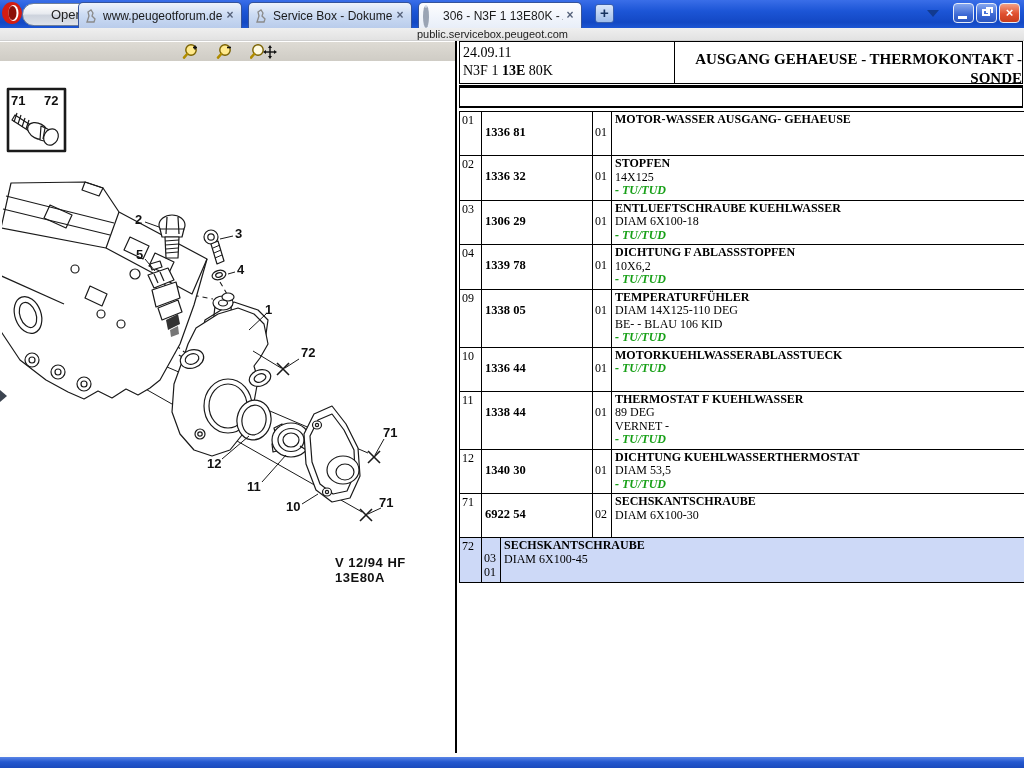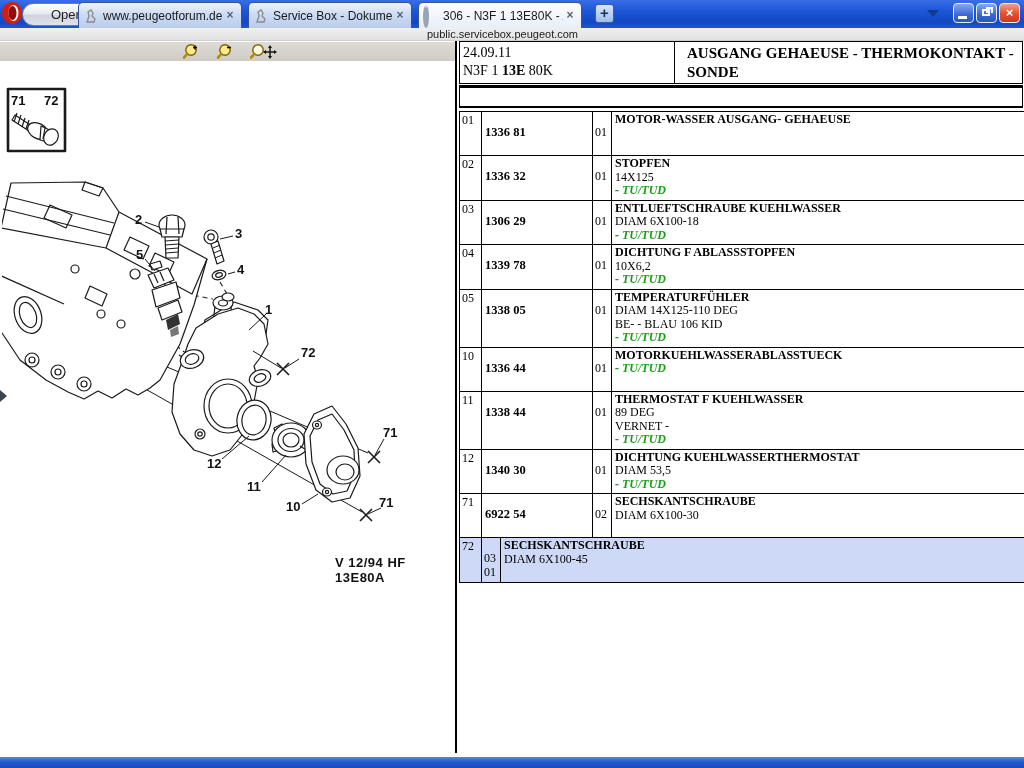--- a/index.html
+++ b/index.html
@@ -40,43 +40,43 @@
   .winbtn.cls { left:999px; background:linear-gradient(#f3a084,#e0502f 55%,#c83d1d);
     font-weight:bold; font-size:13px; line-height:18px; }
   .min-glyph { position:absolute; left:4px; bottom:3px; width:9px; height:3px; background:#fff; }
   .max-glyph { position:absolute; left:5px; top:5px; width:8px; height:7px;
     border:2px solid #fff; background:transparent; }
   .max-glyph2 { position:absolute; left:9px; top:3px; width:7px; height:6px;
     border:2px solid #fff; border-bottom:none; }
 
   .domainbar { position:absolute; left:0; top:28px; width:1024px; height:13px;
     background:linear-gradient(#efefef,#e2e2e2); border-bottom:1px solid #cfcfcf; }
-  .domain-text { position:absolute; left:427px; top:0; font-size:11px; color:#222; }
+  .domain-text { position:absolute; left:417px; top:0; font-size:11px; color:#222; }
 
   
   .content { position:absolute; left:0; top:41px; width:1024px; height:712px; background:#fff; }
   .left-pane { position:absolute; left:0; top:0; width:457px; height:712px;
     background:#fff; border-right:2px solid #000; }
   .dtoolbar { position:absolute; left:0; top:1px; width:455px; height:19px;
     background:linear-gradient(#dedbd4,#cfccc5); }
   .zoomicons { position:absolute; left:182px; top:1px; display:flex; gap:16px; }
   .zoomicons svg { display:block; }
   .left-arrow { position:absolute; left:0px; top:349px; width:0; height:0;
     border-top:6px solid transparent; border-bottom:6px solid transparent;
     border-left:7px solid #3c4450; }
   .diagram-caption { position:absolute; left:335px; top:514px; font-size:13px;
     font-weight:bold; color:#111; letter-spacing:.5px; }
 
   .right-pane { position:absolute; left:459px; top:0; width:565px; height:712px; background:#fff; }
   .ptable { font-family:"Liberation Serif", serif; color:#000; }
   .hdr { display:flex; width:564px; border:1px solid #000; height:43px;gap:12px; }
   .hdr-left { width:215px; border-right:1px solid #000; padding:2px 0 0 3px;
     font-size:14px; line-height:18px; }
-  .hdr-right { flex:1; text-align:left; font-weight:bold; font-size:15px;
-    line-height:19px; padding-top:2px; }
+  .hdr-right { flex:1; text-align:right; font-weight:bold; font-size:15px;
+    line-height:19px; padding-top:8px; }
   .band { width:564px; height:23px; border:1px solid #000; border-top-width:3px;
     border-bottom-width:2px; margin-top:1px; background:#fff; }
   .ptable-body { width:632px; border:1px solid #000; margin-top:3px; }
   .prow { display:flex; min-height:44px; border-bottom:1px solid #000; background:#fff; }
   .prow:last-child { border-bottom:none; }
   .prow.hl { background:#cdd9f7; }
   .c-ref  { width:22px;  border-right:1px solid #000; font-size:12px; padding:1px 0 0 2px; }
   .c-part { width:111px; border-right:1px solid #000; font-size:12.5px; padding:13px 0 0 3px; }
   .part-num { font-weight:bold; }
   .part-num.it { font-weight:normal; font-style:italic; }
@@ -423,21 +423,21 @@
 
     </div>
     <div class="c-desc">
             <div class="dl-b">DICHTUNG F ABLASSSTOPFEN</div>
             <div class="dl-n">10X6,2</div>
             <div class="dl-g">- TU/TUD</div>
           </div>
   </div>
 
   <div class="prow">
-    <div class="c-ref">05</div>
+    <div class="c-ref">09</div>
     <div class="c-part">
       <div class="part-num">1338 05</div>
 
     </div>
     <div class="c-qty">
       <div class="qty1">01</div>
 
     </div>
     <div class="c-desc">
             <div class="dl-b">TEMPERATURFÜHLER</div>

